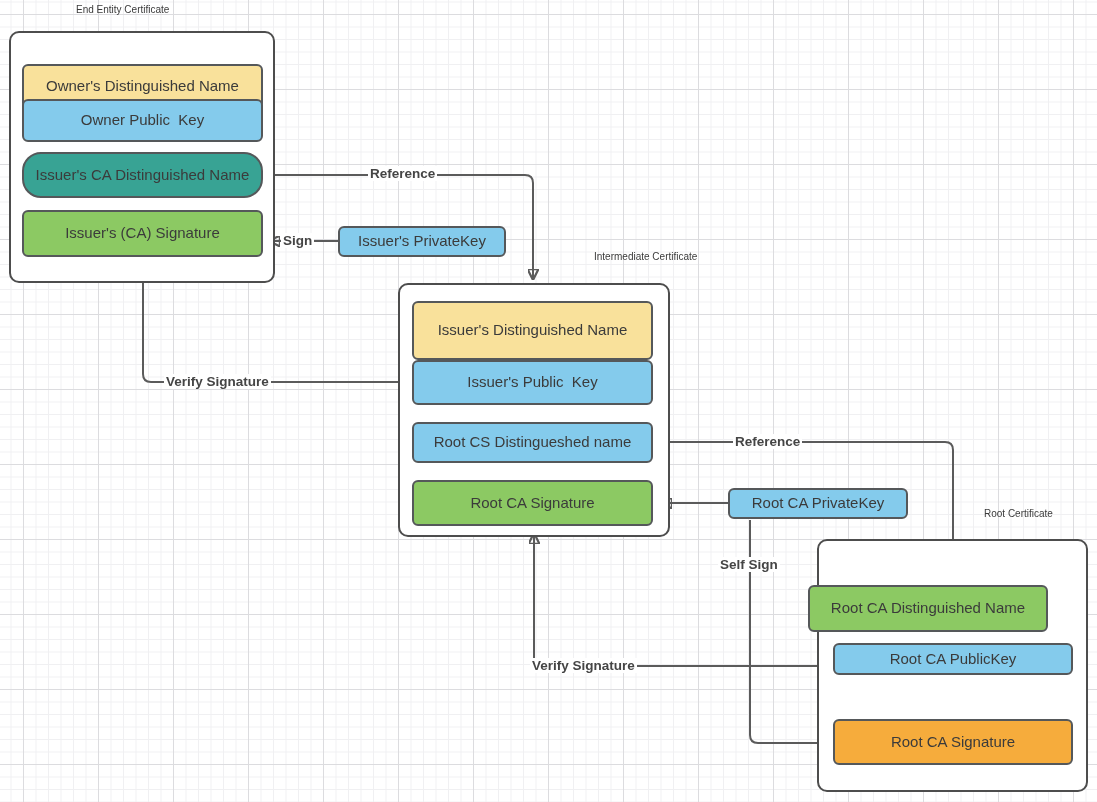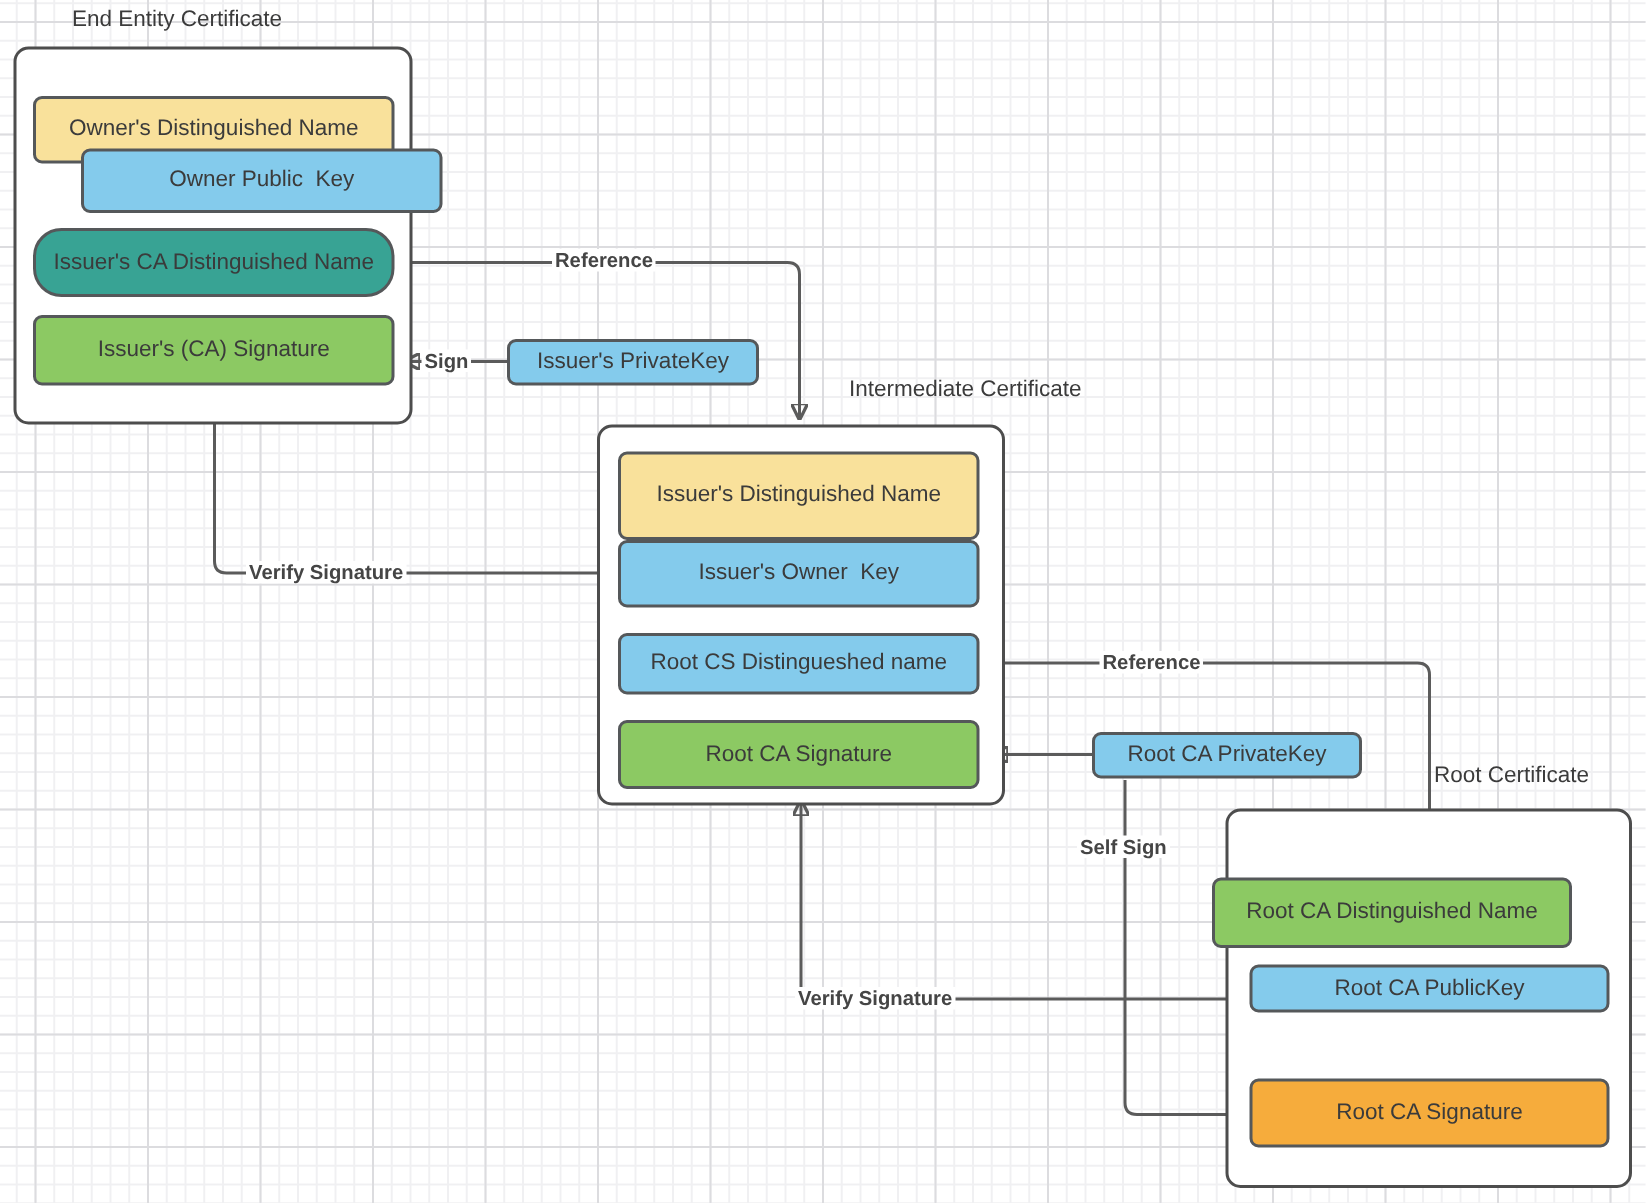--- a/index.html
+++ b/index.html
@@ -33,23 +33,24 @@
     box-sizing:border-box;
     display:flex;align-items:center;justify-content:center;
     text-align:center;
     font-size:15px;line-height:1.25;
     color:var(--text);
     white-space:pre-wrap;
     padding:0 8px;
   }
   .group-title{
     position:absolute;
-    font-size:15px;
+    font-size:10px;
     color:var(--text);
     white-space:nowrap;
+    padding-left:28px;
   }
   .arrow-label{
     position:absolute;
     font-size:13.5px;font-weight:bold;
     color:var(--label-text);
     background:#ffffff;
     padding:0 2px;
     white-space:nowrap;
   }
 </style>
@@ -69,30 +70,30 @@
     <path d="M412,382 L151,382 Q143,382 143,374 L143,265" marker-end="url(#ah)"></path>
     <path d="M653,442 L945,442 Q953,442 953,450 L953,580" marker-end="url(#ah)"></path>
     <path d="M728,503 L662,503" marker-end="url(#ah)"></path>
     <path d="M750,520 L750,735 Q750,743 758,743 L827,743" marker-end="url(#ah)"></path>
     <path d="M832,666 L542,666 Q534,666 534,658 L534,534" marker-end="url(#ah)"></path>
   </svg>
 
   <div class="group-title" style="left:48px;top:4px;">End Entity Certificate</div>
   <div class="cert" style="left:9px;top:31px;width:266px;height:252px;"></div>
   <div class="field" style="left: 22px; top: 44px; width: 241px; height: 45px; background-color: rgb(249, 225, 155); margin-top: 20px;">Owner's Distinguished Name</div>
-  <div class="field" style="left: 22px; top: 99px; width: 241px; height: 43px; background-color: rgb(132, 203, 236); margin-left: 32px;">Owner Public  Key</div>
+  <div class="field" style="left: 22px; top: 99px; width: 241px; height: 43px; background-color: rgb(132, 203, 236);">Owner Public  Key</div>
   <div class="field" style="left: 22px; top: 152px; width: 241px; height: 46px; background-color: rgb(56, 163, 148); border-radius: 19px;">Issuer's CA Distinguished Name</div>
   <div class="field" style="left: 22px; top: 210px; width: 241px; height: 47px; background-color: rgb(140, 201, 99);">Issuer's (CA) Signature</div>
 
   <div class="field" style="left: 338px; top: 226px; width: 168px; height: 31px; background-color: rgb(132, 203, 236);">Issuer's PrivateKey</div>
 
   <div class="group-title" style="left:566px;top:251px;">Intermediate Certificate</div>
   <div class="cert" style="left:398px;top:283px;width:272px;height:254px;"></div>
   <div class="field" style="left: 412px; top: 301px; width: 241px; height: 59px; background-color: rgb(249, 225, 155);">Issuer's Distinguished Name</div>
-  <div class="field" style="left: 412px; top: 360px; width: 241px; height: 45px; background-color: rgb(132, 203, 236);">Issuer's Owner  Key</div>
+  <div class="field" style="left: 412px; top: 360px; width: 241px; height: 45px; background-color: rgb(132, 203, 236);">Issuer's Public  Key</div>
   <div class="field" style="left: 412px; top: 422px; width: 241px; height: 41px; background-color: rgb(132, 203, 236);">Root CS Distingueshed name</div>
   <div class="field" style="left: 412px; top: 480px; width: 241px; height: 46px; background-color: rgb(140, 201, 99);">Root CA Signature</div>
 
   <div class="field" style="left: 728px; top: 488px; width: 180px; height: 31px; background-color: rgb(132, 203, 236);">Root CA PrivateKey</div>
 
   <div class="group-title" style="left:956px;top:508px;">Root Certificate</div>
   <div class="cert" style="left:817px;top:539px;width:271px;height:253px;"></div>
   <div class="field" style="left: 808px; top: 585px; width: 240px; height: 47px; background-color: rgb(140, 201, 99);">Root CA Distinguished Name</div>
   <div class="field" style="left: 833px; top: 643px; width: 240px; height: 32px; background-color: rgb(132, 203, 236);">Root CA PublicKey</div>
   <div class="field" style="left: 833px; top: 719px; width: 240px; height: 46px; background-color: rgb(246, 172, 60);">Root CA Signature</div>

